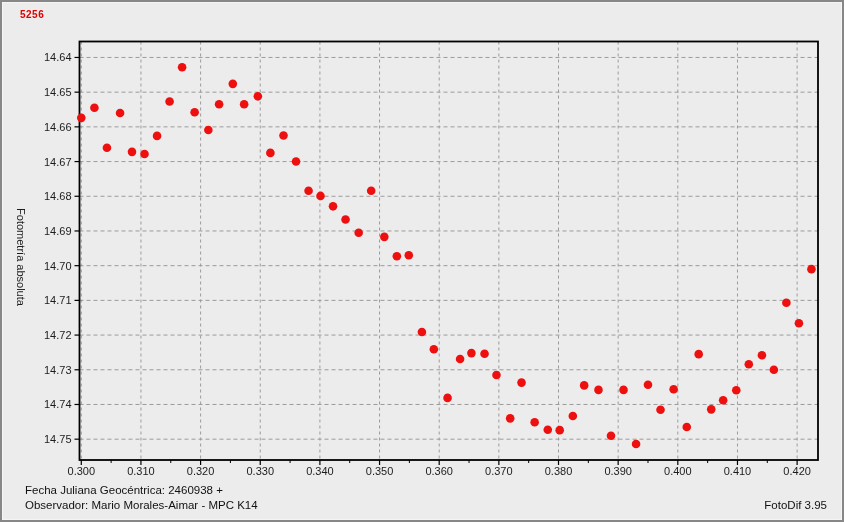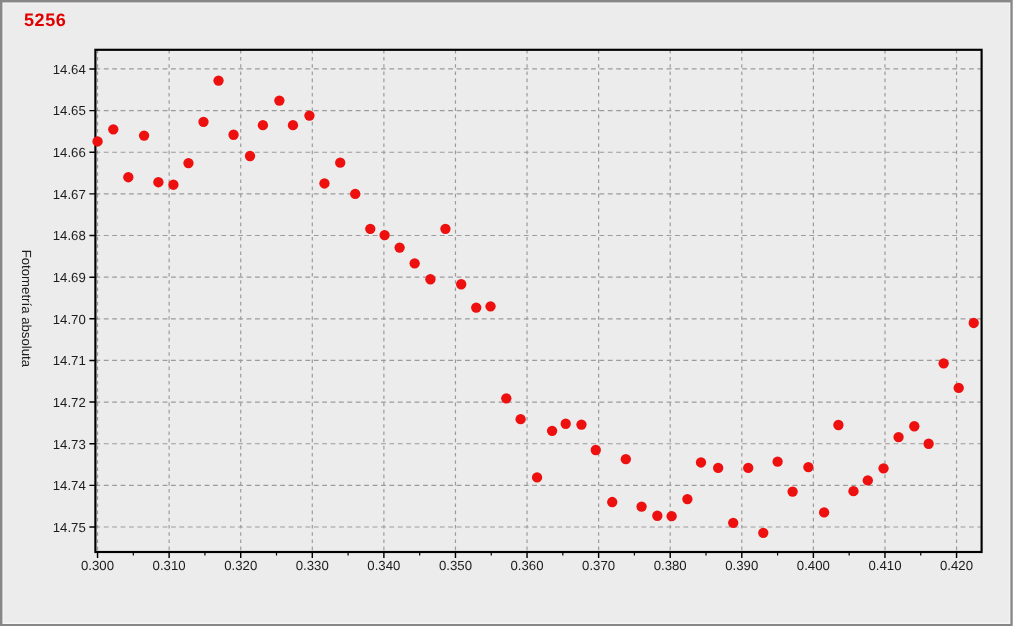--- a/index.html
+++ b/index.html
@@ -8,21 +8,21 @@
     width:844px;height:522px;
     box-sizing:border-box;
     background:#ececec;
     border:2px solid #878787;
     box-shadow:inset 0 0 0 1px #f5f5f5;
     overflow:hidden;
     font-family:"Liberation Sans","DejaVu Sans",sans-serif;
   }
   .chart-title{
     position:absolute;left:18px;top:7px;
-    font-size:15px;font-weight:bold;letter-spacing:0.5px;
+    font-size:10px;font-weight:bold;letter-spacing:0.5px;
   }
   .y-axis-label{
     position:absolute;
     left:-46px;top:249px;
     width:130px;text-align:center;
     transform:rotate(90deg);
     font-size:11px;color:#1c1c1c;
   }
   svg.plot{position:absolute;left:0;top:0;}
   .statusbar{
@@ -185,14 +185,19 @@
       <circle cx="746.8029079159935" cy="362.2238805970159" r="4.3" fill="#ee0f0f"></circle>
       <circle cx="759.9264943457191" cy="353.20149253731074" r="4.3" fill="#ee0f0f"></circle>
       <circle cx="771.8570274636513" cy="367.7761194029855" r="4.3" fill="#ee0f0f"></circle>
       <circle cx="784.38408723748" cy="300.80223880596617" r="4.3" fill="#ee0f0f"></circle>
       <circle cx="796.9111470113087" cy="321.2761194029827" r="4.3" fill="#ee0f0f"></circle>
       <circle cx="809.4382067851374" cy="267.1417910447765" r="4.3" fill="#ee0f0f"></circle>
     </svg>
 
   <div class="y-axis-label">Fotometría absoluta</div>
 
+  <div class="statusbar">
+    <div class="status-line1">Fecha Juliana Geocéntrica: 2460938 +</div>
+    <div class="status-line2">Observador: Mario Morales-Aimar - MPC K14</div>
+    <div class="app-version">FotoDif 3.95</div>
+  </div>
 
 </div>
 
 </body></html>

